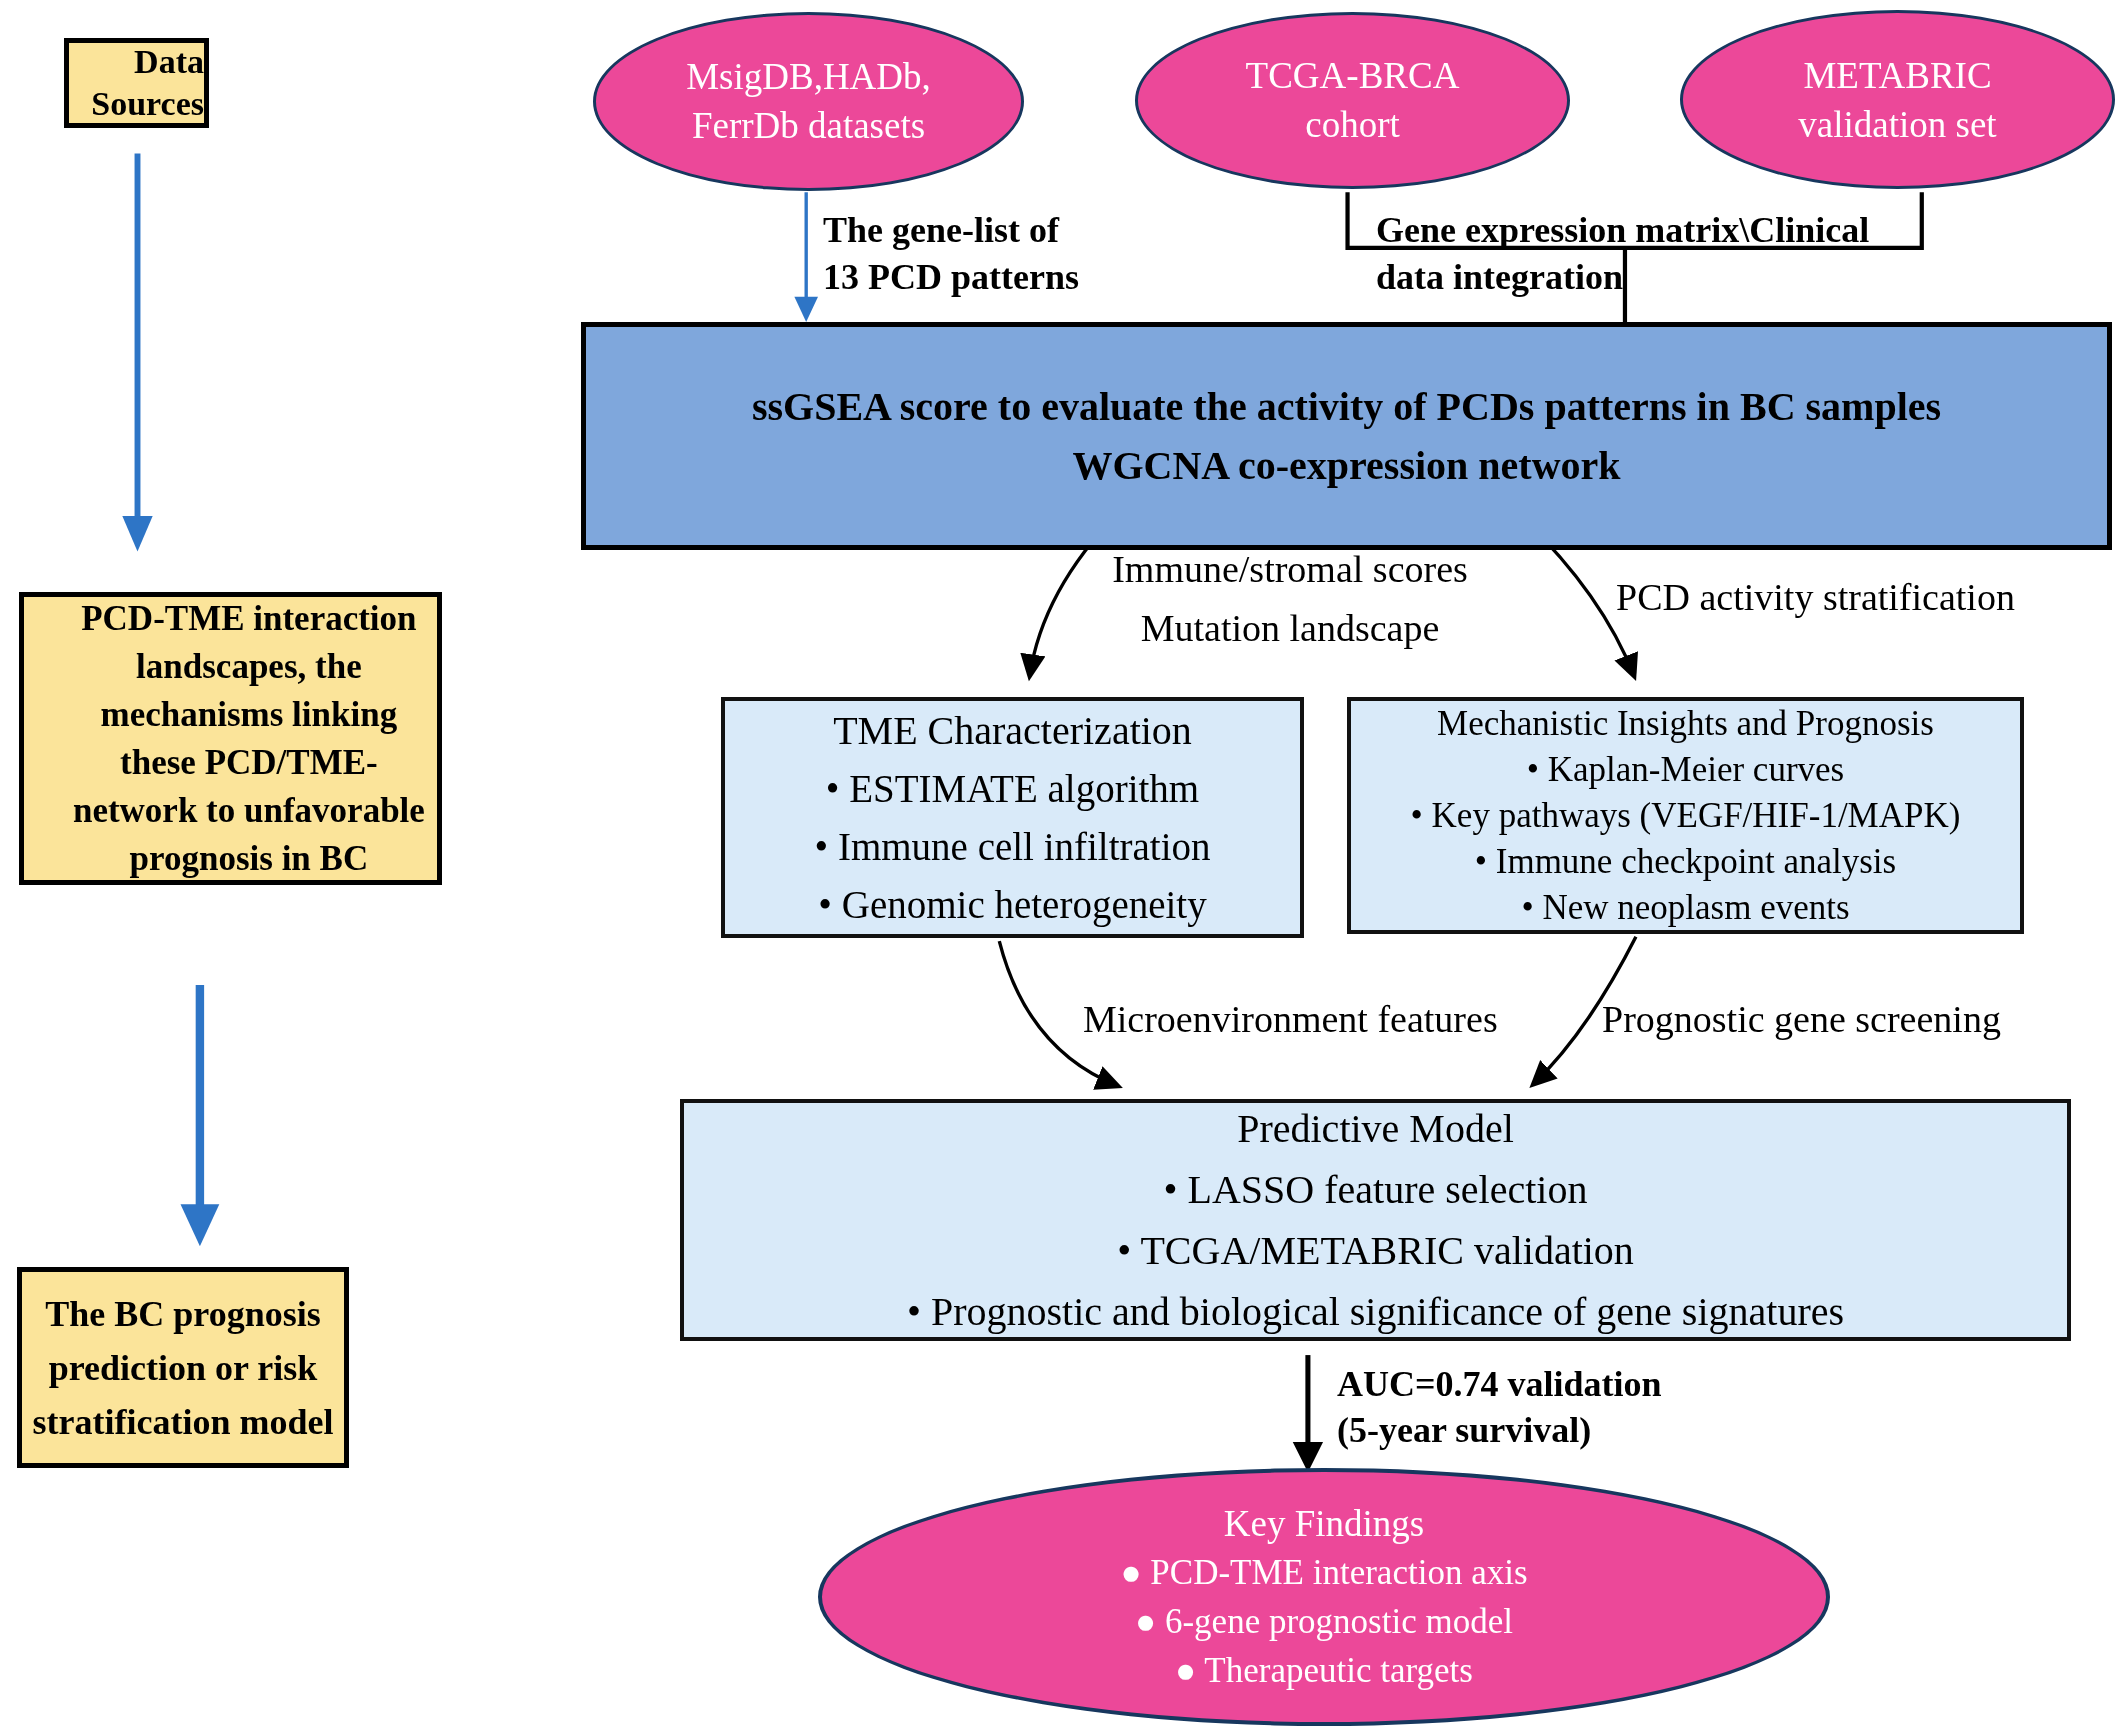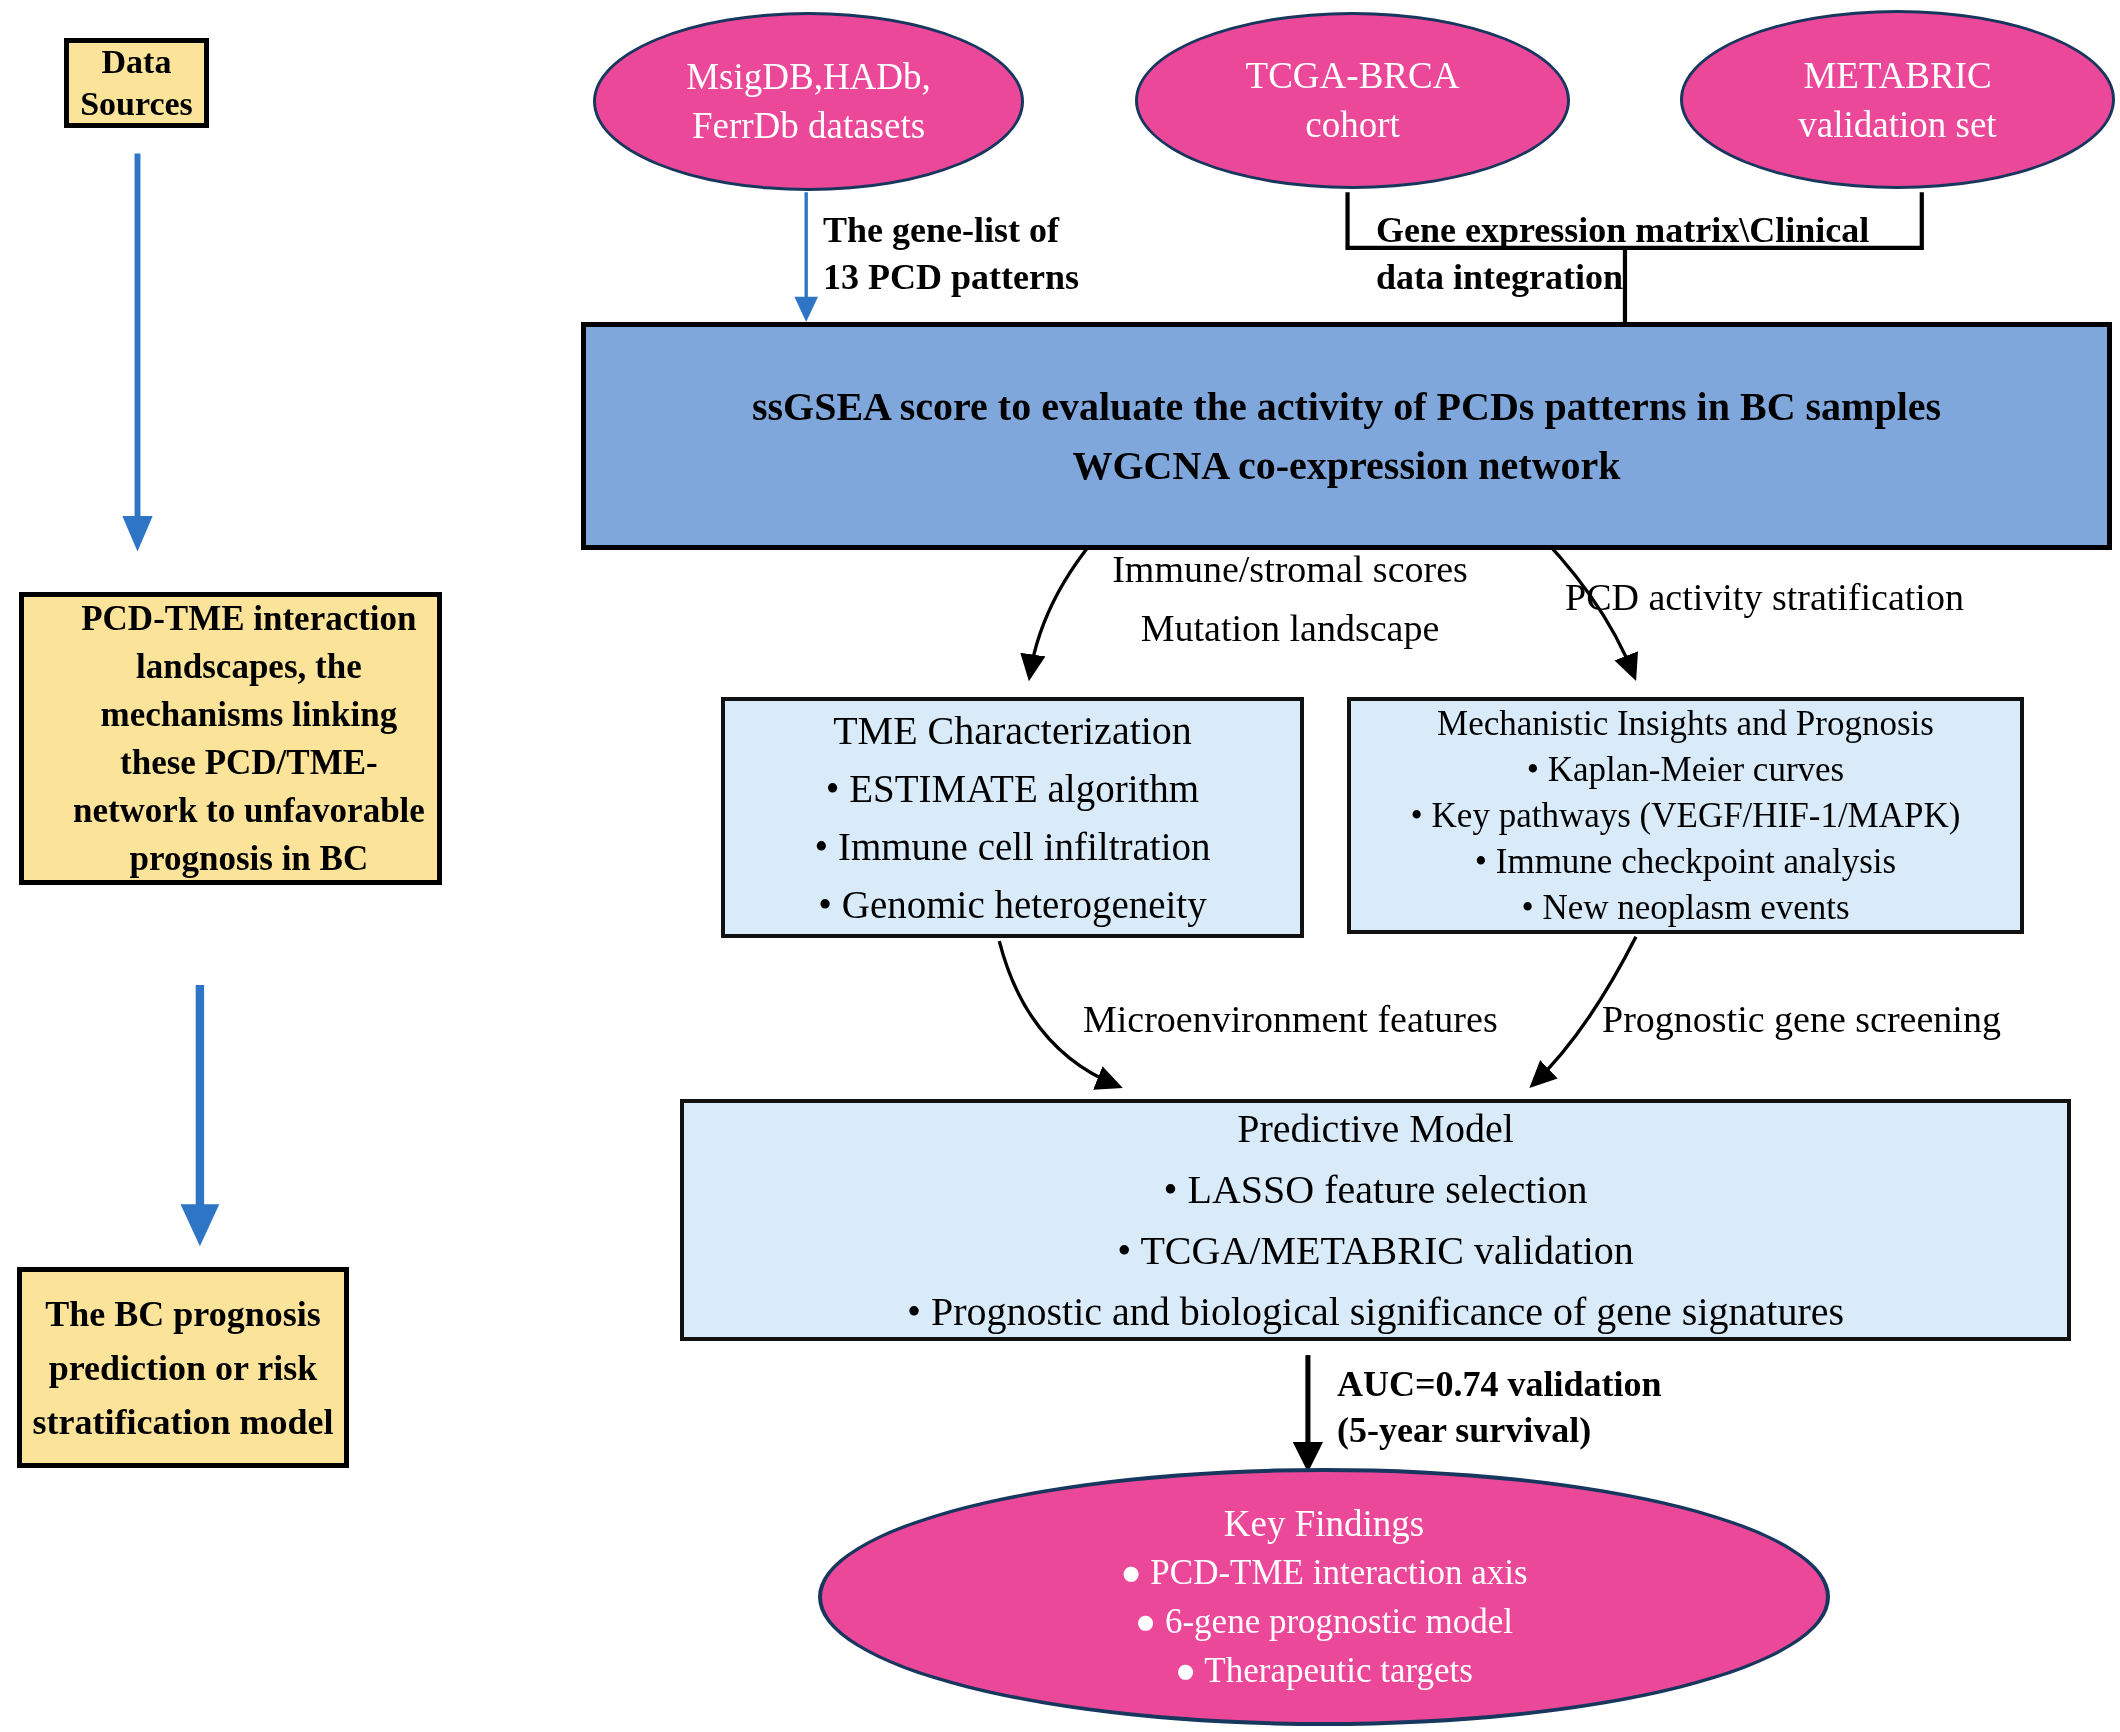--- a/index.html
+++ b/index.html
@@ -75,21 +75,21 @@
 
     <path d="M1185,1116 Q1218,1245 1326,1288" fill="none" stroke="#000" stroke-width="4" marker-end="url(#ah-black)"></path>
     <path d="M1940,1111 Q1882,1225 1818,1286" fill="none" stroke="#000" stroke-width="4" marker-end="url(#ah-black)"></path>
 
     <g>
       <line x1="1551" y1="1607" x2="1551" y2="1714" stroke="#000" stroke-width="6"></line>
       <polygon points="1551,1746 1533,1710 1569,1710" fill="#000"></polygon>
     </g>
   </svg>
 
-  <div class="abs yellow-box flexc" style="left:64px;top:38px;width:145px;height:90px;font-size:34px;line-height:42px;">
+  <div class="abs yellow-box flexc" style="left:64px;top:38px;width:145px;height:90px;font-size:34px;line-height:42px;align-items:flex-end;">
     <div>Data</div>
     <div>Sources</div>
   </div>
 
   <div class="abs blue-ellipse flexc" style="left:593px;top:11.8px;width:431px;height:179px;font-size:37px;line-height:49px;">
     <div>MsigDB,HADb,</div>
     <div>FerrDb datasets</div>
   </div>
 
   <div class="abs blue-ellipse flexc" style="left:1135px;top:11.8px;width:435px;height:177px;font-size:37px;line-height:49px;">
@@ -115,21 +115,21 @@
   <div class="abs mid-blue-box flexc" style="left:581px;top:322px;width:1531px;height:228px;font-size:40px;line-height:59px;">
     <div>ssGSEA score to evaluate the activity of PCDs patterns in BC samples</div>
     <div>WGCNA co-expression network</div>
   </div>
 
   <div class="abs edge-label flexc" style="left:1054px;top:540px;width:472px;font-size:38px;line-height:59px;">
     <div>Immune/stromal scores</div>
     <div>Mutation landscape</div>
   </div>
 
-  <div class="abs edge-label" style="left:1565px;top:575px;font-size:38px;">PCD activity stratification</div>
+  <div class="abs edge-label" style="left:1616px;top:575px;font-size:38px;">PCD activity stratification</div>
 
   <div class="abs light-box flexc" style="left:721px;top:697px;width:583px;height:241px;font-size:39px;line-height:58px;">
     <div style="font-size:40px;">TME Characterization</div>
     <div>• ESTIMATE algorithm</div>
     <div>• Immune cell infiltration</div>
     <div>• Genomic heterogeneity</div>
   </div>
 
   <div class="abs light-box flexc" style="left:1347px;top:697px;width:677px;height:237px;font-size:35px;line-height:46px;">
     <div>Mechanistic Insights and Prognosis</div>

